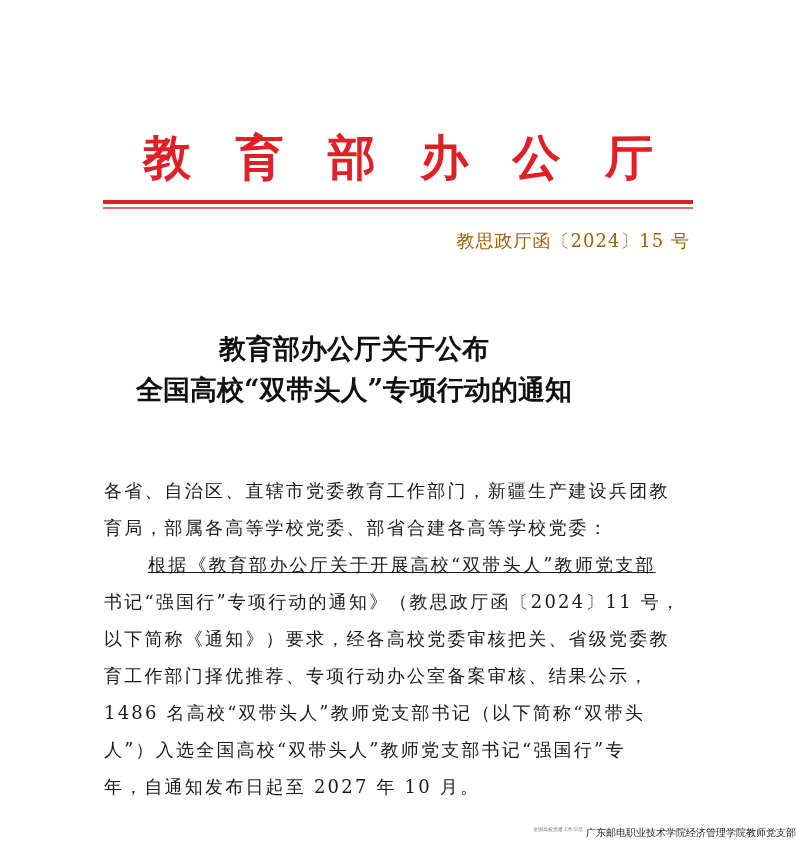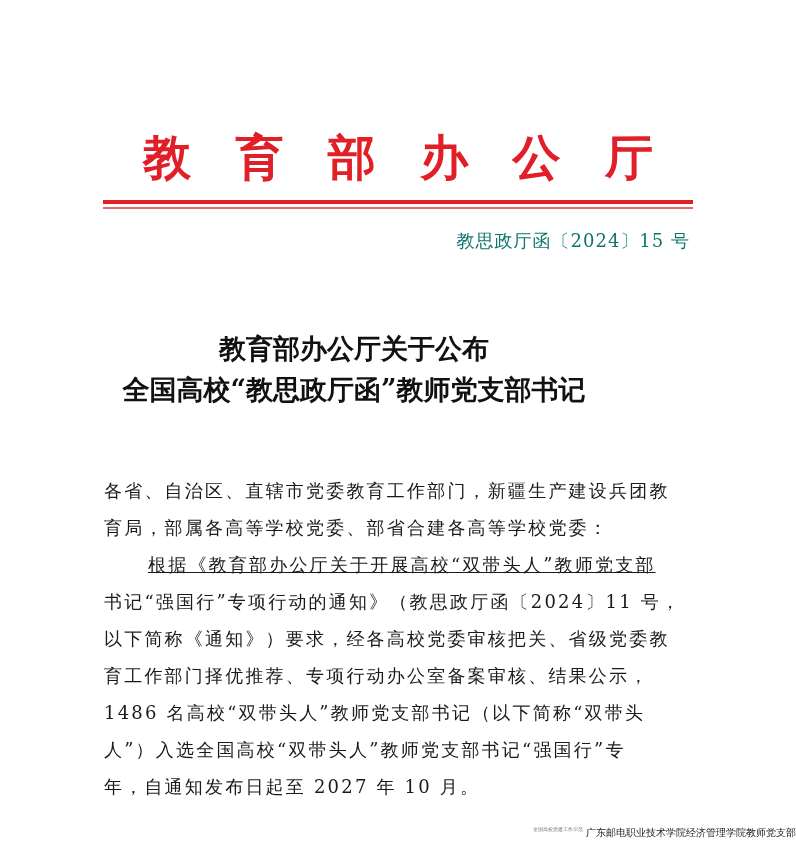--- a/index.html
+++ b/index.html
@@ -14,21 +14,21 @@
     padding: 0 40px; box-sizing: border-box;
   }
   .masthead span { display: inline-block; }
   .rule-thick {
     position: absolute; left: 103px; top: 200px; width: 590px; height: 4px; background: #e01f26;
   }
   .rule-thin {
     position: absolute; left: 103px; top: 207px; width: 590px; height: 1.5px; background: #e06a6e;
   }
   .docno {
-    position: absolute; right: 106px; top: 229px; font-size: 18px; color: #0f766e; letter-spacing: 1px;
+    position: absolute; right: 106px; top: 229px; font-size: 18px; color: #a16207; letter-spacing: 1px;
   }
   .title {
     position: absolute; left: 0; width: 708px; top: 328px; text-align: center;
     font-size: 27px; font-weight: bold; line-height: 41px; color: #111;
   }
   .title div { white-space: nowrap; }
   .body {
     position: absolute; left: 104px; top: 472px; width: 590px;
     font-size: 18px; line-height: 37px; color: #1a1a1a; letter-spacing: 2.2px;
   }
@@ -51,21 +51,21 @@
   <span>公</span>
   <span>厅</span>
 </div>
 <div class="rule-thick"></div>
 <div class="rule-thin"></div>
 
 <div class="docno">教思政厅函〔2024〕15 号</div>
 
 <div class="title">
   <div>教育部办公厅关于公布</div>
-  <div>全国高校“教思政厅函”教师党支部书记</div>
+  <div>全国高校“双带头人”专项行动的通知</div>
 </div>
 
 <div class="body">
   <div class="line">各省、自治区、直辖市党委教育工作部门，新疆生产建设兵团教</div>
   <div class="line">育局，部属各高等学校党委、部省合建各高等学校党委：</div>
   <div class="line indent">根据《教育部办公厅关于开展高校“双带头人”教师党支部</div>
   <div class="line">书记“强国行”专项行动的通知》（教思政厅函〔2024〕11 号，</div>
   <div class="line">以下简称《通知》）要求，经各高校党委审核把关、省级党委教</div>
   <div class="line">育工作部门择优推荐、专项行动办公室备案审核、结果公示，</div>
   <div class="line">1486 名高校“双带头人”教师党支部书记（以下简称“双带头</div>

